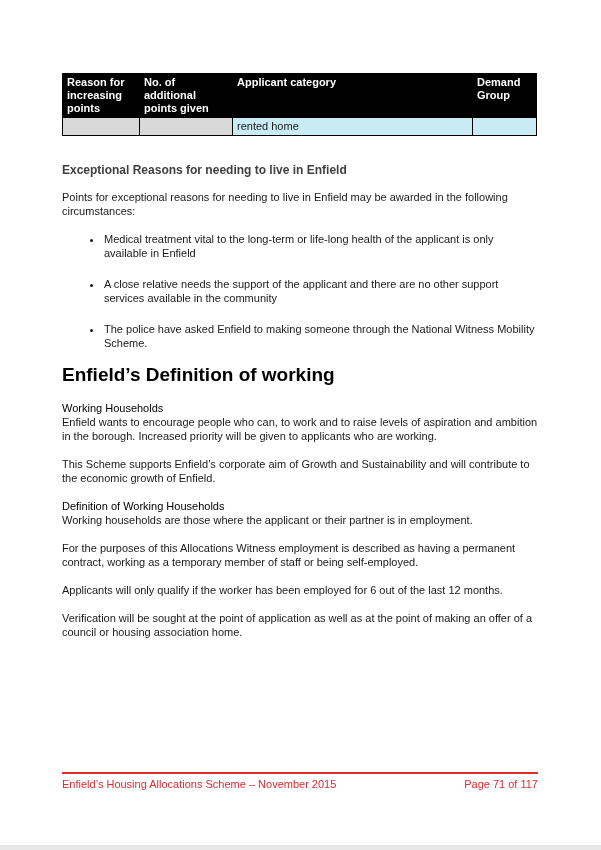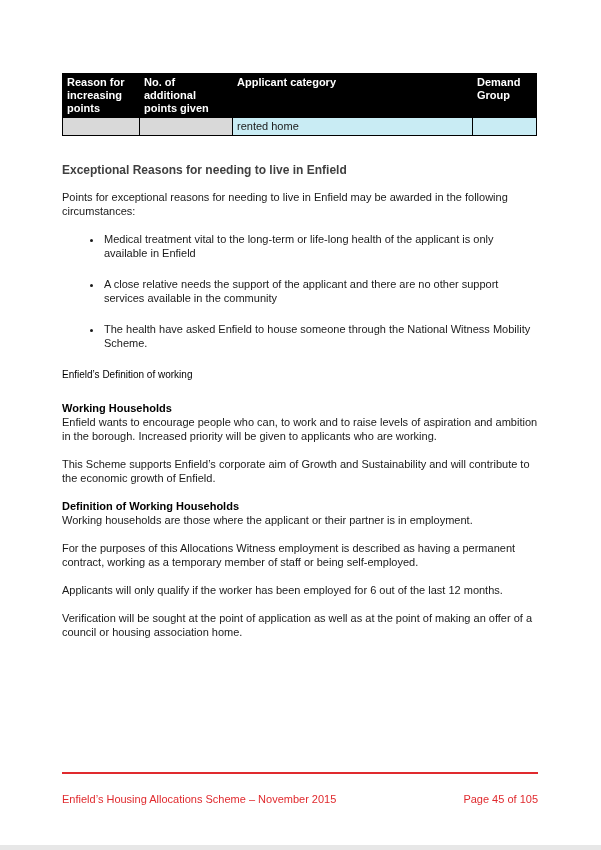--- a/index.html
+++ b/index.html
@@ -56,29 +56,29 @@
   
   .h-exceptional {
     margin: 27px 0 12px 0;
     font-size: 12px;
     line-height: 15px;
     font-weight: bold;
     color: #404040;
   }
   .h-working {
     margin: 6px 0 18px 0;
-    font-size: 10px;
+    font-size: 19px;
     line-height: 16px;
-    font-weight: normal;
+    font-weight: bold;
     color: #000000;
   }
   .h-sub {
     font-size: 11px;
     line-height: 14px;
-    font-weight: bold;
+    font-weight: normal;
     color: #000000;
   }
   p.para { margin: 0 0 14px 0; }
 
   ul.bullets {
     margin: 0 0 4px 0;
     padding-left: 41px;
     list-style: disc outside;
   }
   ul.bullets li {
@@ -86,21 +86,21 @@
     padding-left: 1px;
   }
 
   
   .footer {
     position: absolute;
     left: 62px;
     width: 476px;
     top: 772px;
     border-top: 2px solid #e02a2e;
-    padding-top: 18px;
+    padding-top: 3px;
     display: flex;
     justify-content: space-between;
     font-size: 11px;
     line-height: 14px;
     color: #e02a2e;
   }
 
   .page-edge-strip {
     position: absolute;
     left: 0;
@@ -142,37 +142,37 @@
       </tbody>
     </table>
 
     <h2 class="h-exceptional">Exceptional Reasons for needing to live in Enfield</h2>
 
     <p class="para">Points for exceptional reasons for needing to live in Enfield may be awarded in the following circumstances:</p>
 
     <ul class="bullets">
       <li>Medical treatment vital to the long-term or life-long health of the applicant is only available in Enfield</li>
       <li>A close relative needs the support of the applicant and there are no other support services available in the community</li>
-      <li>The health have asked Enfield to house someone through the National Witness Mobility Scheme.</li>
+      <li>The police have asked Enfield to making someone through the National Witness Mobility Scheme.</li>
     </ul>
 
     <h1 class="h-working">Enfield’s Definition of working</h1>
 
     <h3 class="h-sub">Working Households</h3>
     <p class="para">Enfield wants to encourage people who can, to work and to raise levels of aspiration and ambition in the borough.  Increased priority will be given to applicants who are working.</p>
     <p class="para">This Scheme supports Enfield’s corporate aim of Growth and Sustainability and will contribute to the economic growth of Enfield.</p>
 
     <h3 class="h-sub">Definition of Working Households</h3>
     <p class="para">Working households are those where the applicant or their partner is in employment.</p>
     <p class="para">For the purposes of this Allocations Witness employment is described as having a permanent contract, working as a temporary member of staff or being self-employed.</p>
     <p class="para">Applicants will only qualify if the worker has been employed for 6 out of the last 12 months.</p>
     <p class="para">Verification will be sought at the point of application as well as at the point of making an offer of a council or housing association home.</p>
 
   </div>
 
   <div class="footer">
     <span>Enfield’s Housing Allocations Scheme – November 2015</span>
-    <span>Page 45 of 105</span>
+    <span>Page 71 of 117</span>
   </div>
 
   <div class="page-edge-strip"></div>
 
 </div>
 
 </body></html>

